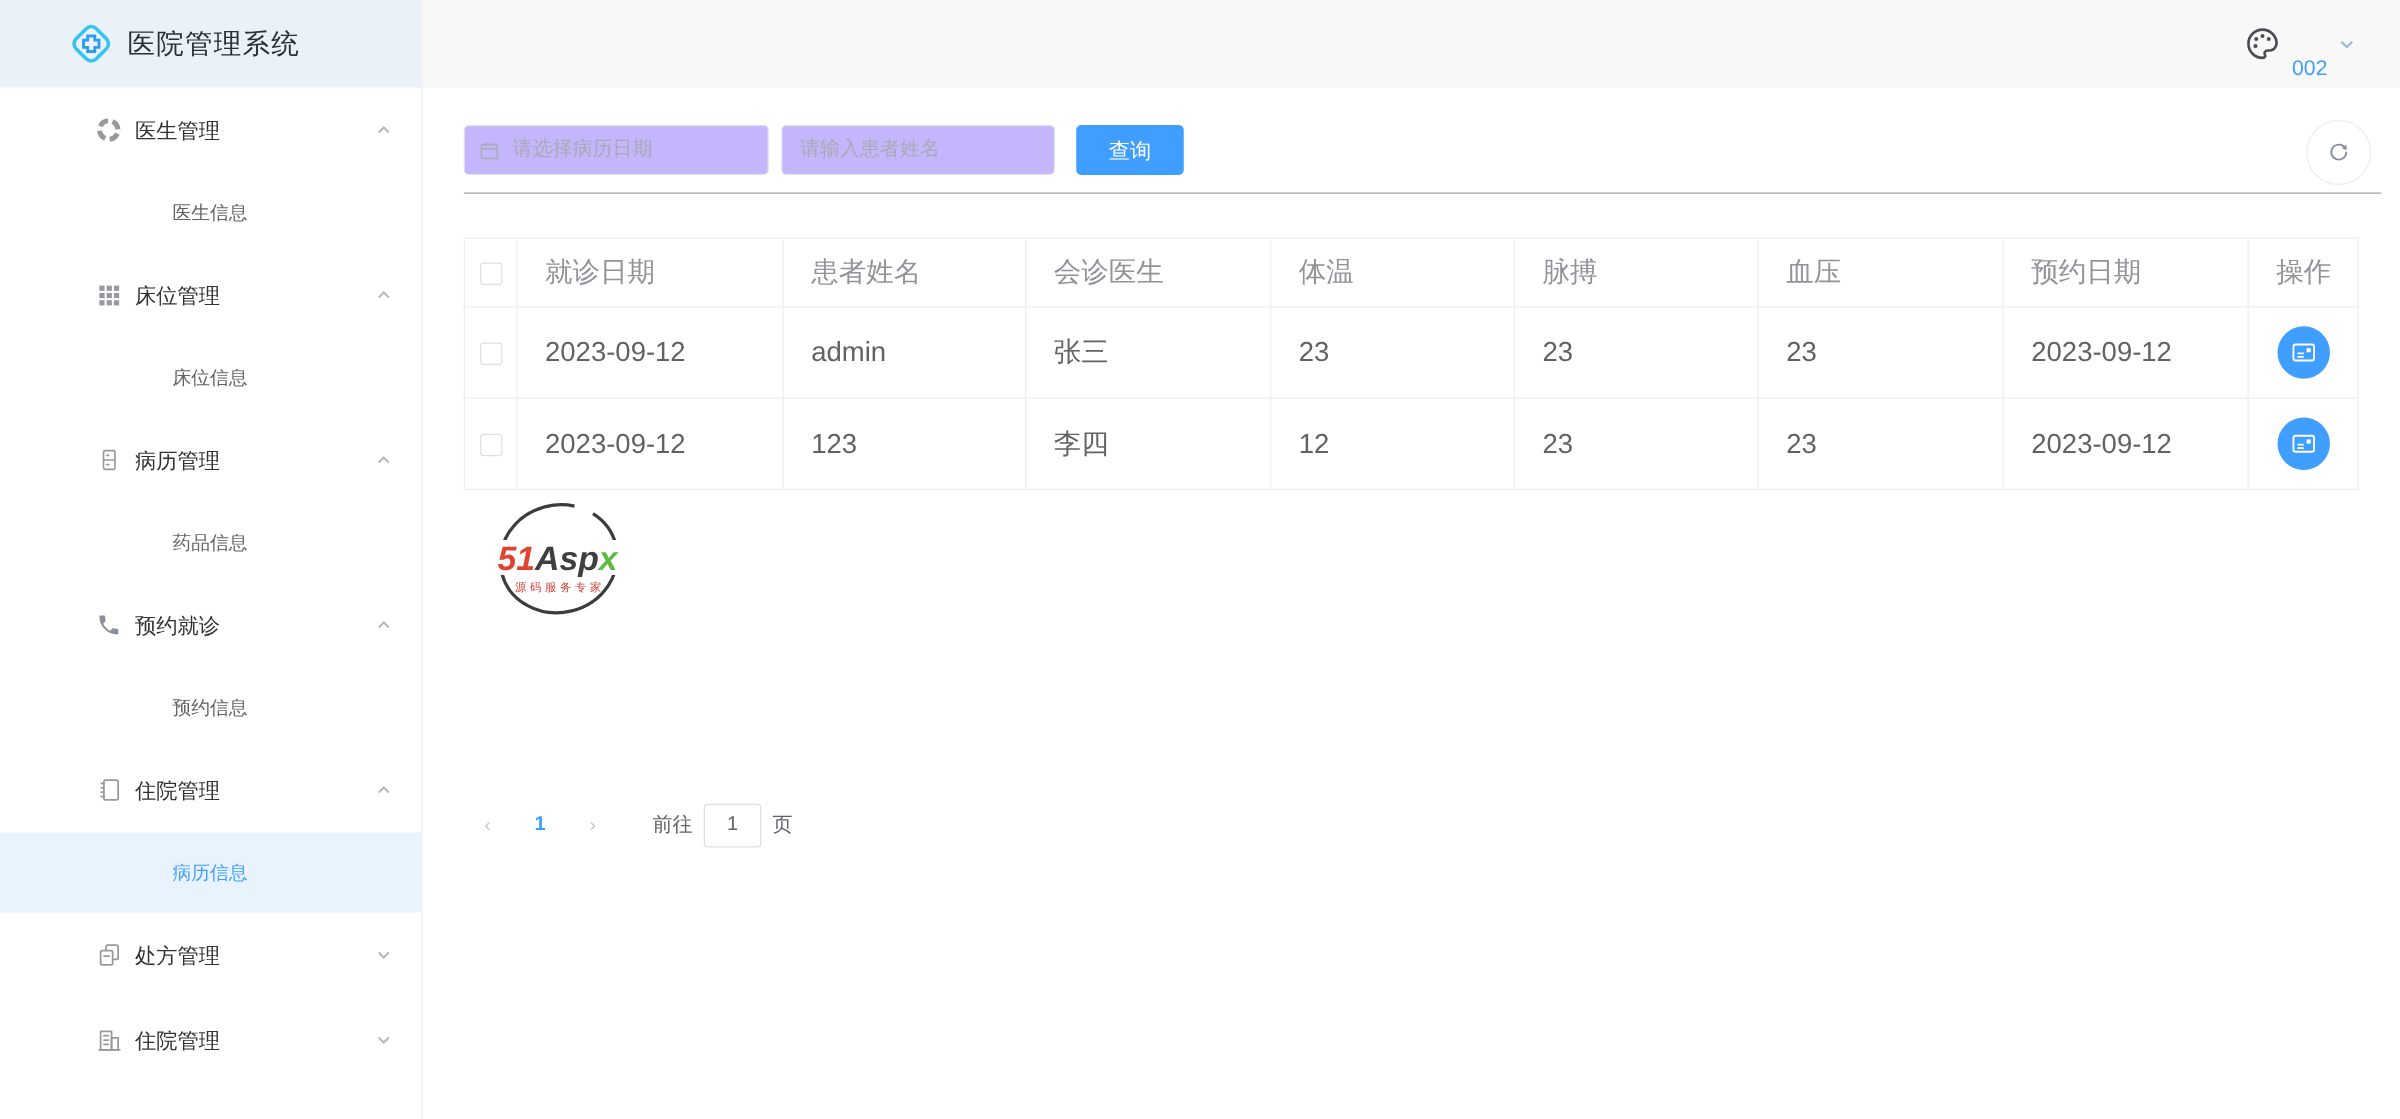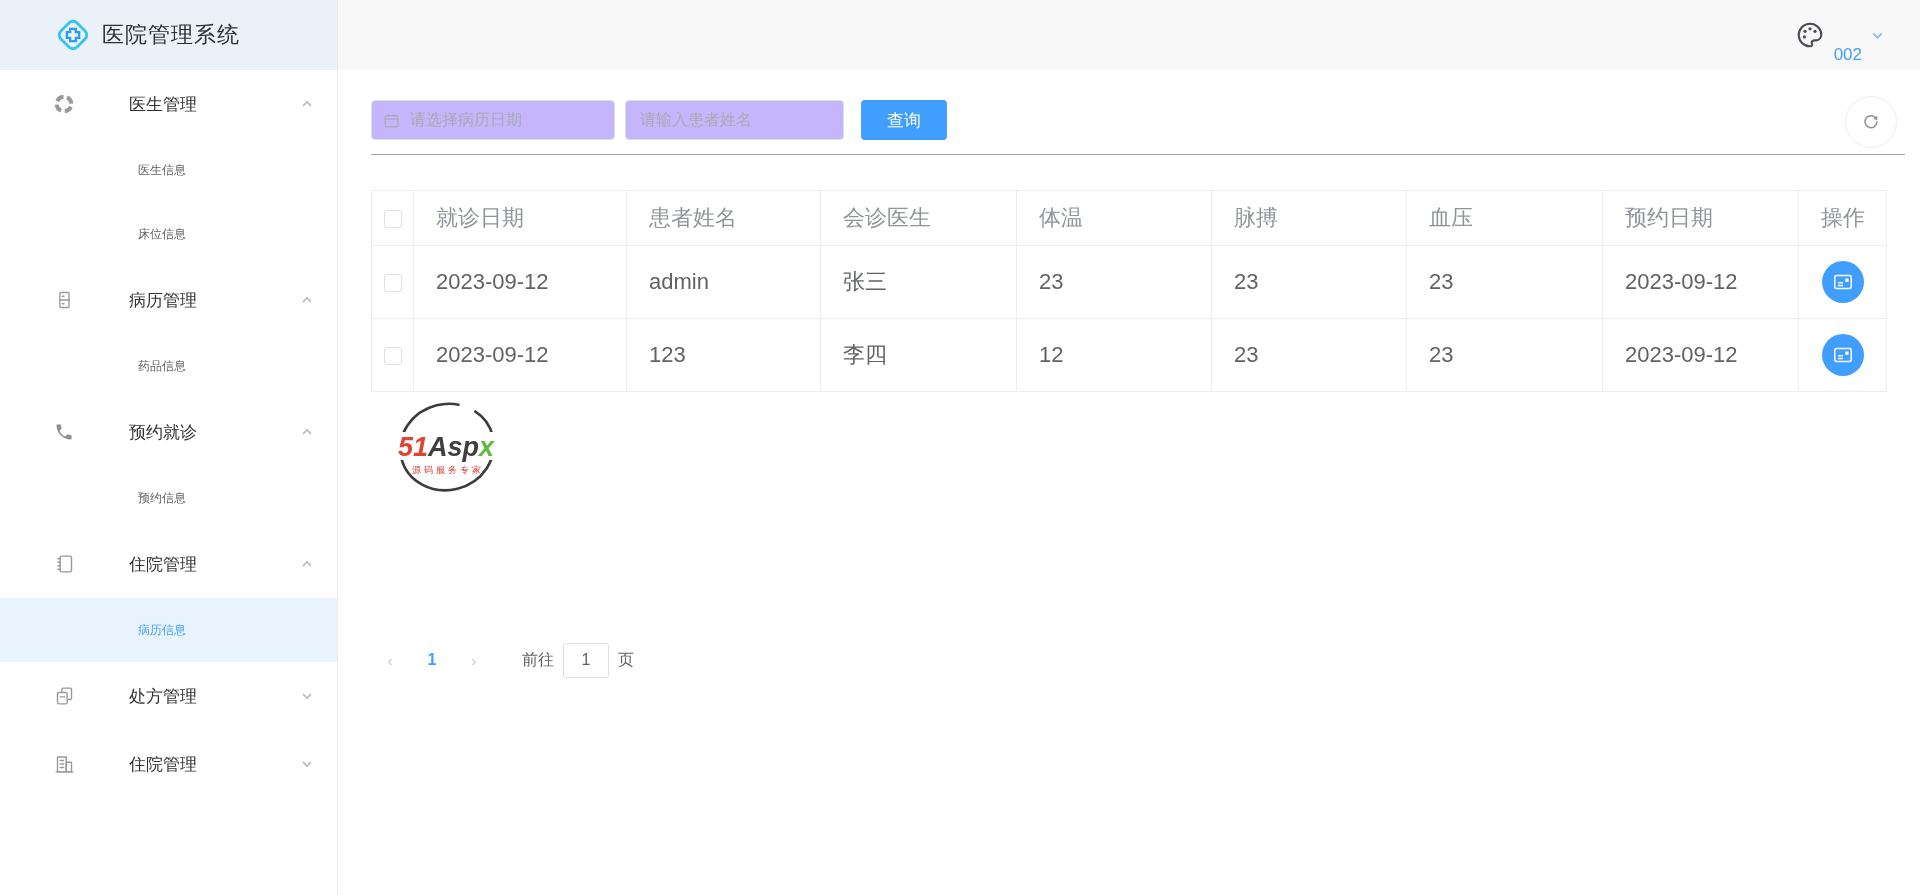--- a/index.html
+++ b/index.html
@@ -8,27 +8,27 @@
     font-family: "Liberation Sans", "DejaVu Sans", sans-serif;
     background:#fff; position:relative; overflow:hidden; color:#303133;
   }
   
   .sidebar { position:absolute; left:0; top:0; width:338px; height:895px;
              background:#fff; border-right:1px solid #ececec; z-index:2; }
   .logo-bar { height:70px; background:#EAF1F9; display:flex; align-items:center;
               padding-left:54px; }
   .logo-bar svg { flex:0 0 auto; }
   .logo-title { font-size:22px; color:#2b2f36; margin-left:10px; letter-spacing:1px; }
-  .mgroup { height:68px; display:flex; align-items:center; padding-left:52px;
-            position:relative; font-size:17px; color:#303133; cursor:pointer;gap:44px; }
+  .mgroup { height:68px; display:flex; align-items:center; padding-left:75px;
+            position:relative; font-size:17px; color:#303133; cursor:pointer; }
   .mgroup .micon { width:24px; height:24px; margin-right:9px; display:inline-flex;
                    align-items:center; justify-content:center; }
   .mgroup .chev { position:absolute; right:24px; top:50%; margin-top:-6px; }
   .msub { height:64px; display:flex; align-items:center; padding-left:138px;
-          font-size:12px; color:#606266; cursor:pointer; }
+          font-size:15px; color:#606266; cursor:pointer; }
   .msub.active { background:#E8F3FE; color:#409EFF; }
   
   .topbar { position:absolute; left:338px; top:0; right:0; height:70px;
             background:#F8F8F8; display:flex; align-items:center;
             justify-content:flex-end; padding-right:36px; }
   .user-wrap { display:flex; align-items:center; gap:9px; cursor:pointer; }
   .username { color:#409EFF; font-size:17px;margin-top:40px; }
   
   .main { position:absolute; left:338px; top:70px; right:0; bottom:0; background:#fff; }
   .inp { position:absolute; height:40px; border:1px solid #DCDFE6; border-radius:4px;
@@ -95,20 +95,39 @@
       </span>
       <span>医生管理</span>
       <svg class="chev" width="12" height="12" viewBox="0 0 12 12">
         <polyline points="2,8 6,4 10,8" fill="none" stroke="#B4B7BC" stroke-width="1.6"></polyline>
         </svg>
     </div>
     <div class="msub">
       <span>医生信息</span>
     </div>
 
+    <div class="mgroup">
+      <span class="micon">
+        <svg width="20" height="20" viewBox="0 0 24 24" fill="#97999E">
+          <rect x="3" y="3" width="5" height="5"></rect>
+            <rect x="10" y="3" width="5" height="5"></rect>
+            <rect x="17" y="3" width="5" height="5"></rect>
+          <rect x="3" y="10" width="5" height="5"></rect>
+            <rect x="10" y="10" width="5" height="5"></rect>
+            <rect x="17" y="10" width="5" height="5"></rect>
+          <rect x="3" y="17" width="5" height="5"></rect>
+            <rect x="10" y="17" width="5" height="5"></rect>
+            <rect x="17" y="17" width="5" height="5"></rect>
+        </svg>
+      </span>
+      <span>床位管理</span>
+      <svg class="chev" width="12" height="12" viewBox="0 0 12 12">
+        <polyline points="2,8 6,4 10,8" fill="none" stroke="#B4B7BC" stroke-width="1.6"></polyline>
+        </svg>
+    </div>
     <div class="msub">
       <span>床位信息</span>
     </div>
 
     <div class="mgroup">
       <span class="micon">
         <svg width="20" height="22" viewBox="0 0 24 24" class="icon-stroke">
           <rect x="7" y="3" width="11" height="18" rx="1.5"></rect>
           <line x1="7" y1="12" x2="18" y2="12"></line>
           <line x1="10" y1="7.5" x2="12" y2="7.5"></line>

